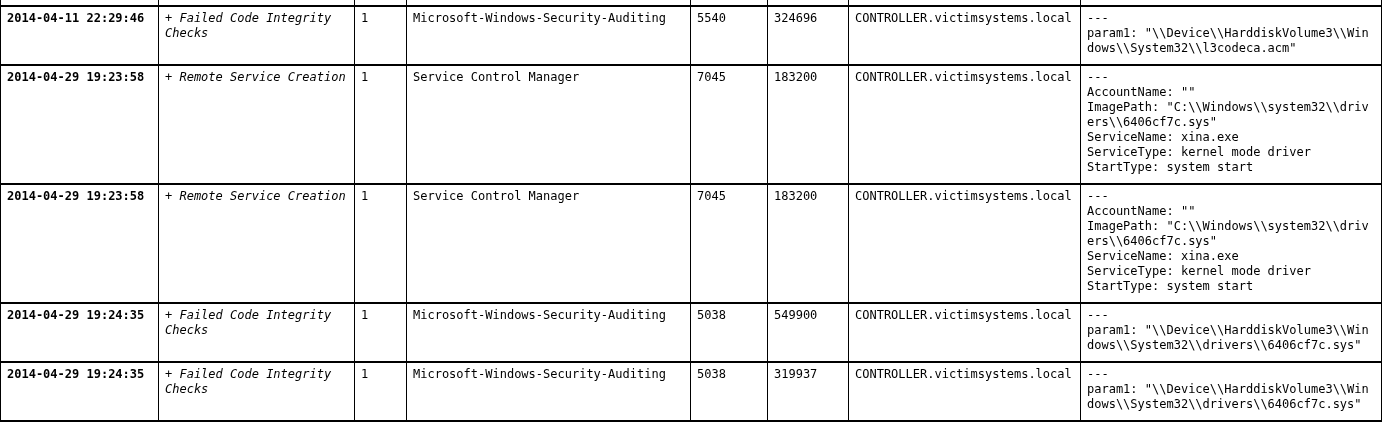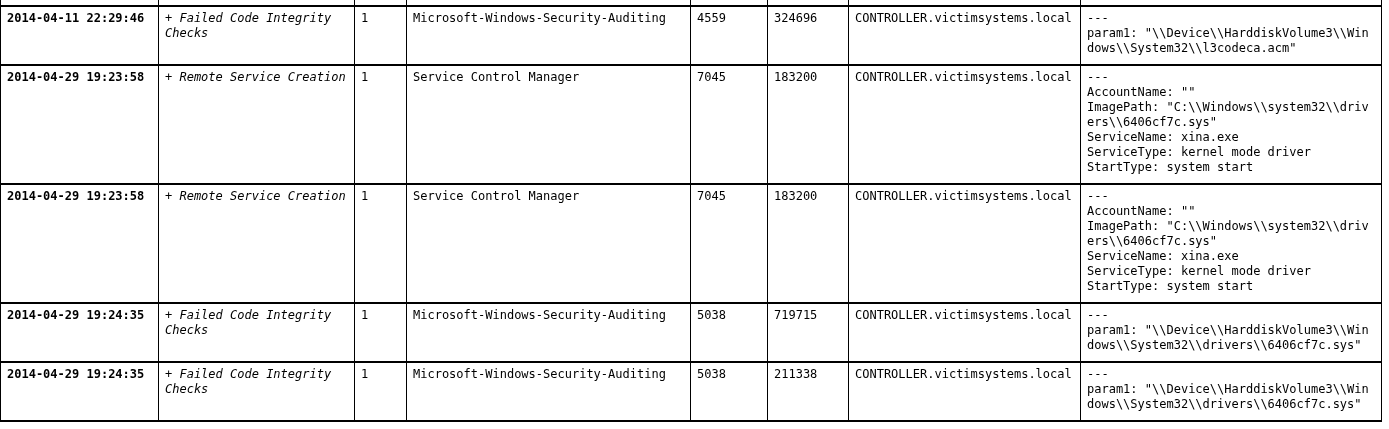--- a/index.html
+++ b/index.html
@@ -68,21 +68,21 @@
         <td class="col-record"></td>
         <td class="col-computer"></td>
         <td class="col-details"></td>
       </tr>
 
     <tr>
           <td class="col-timestamp">2014-04-11 22:29:46</td>
           <td class="col-event">+ Failed Code Integrity Checks</td>
           <td class="col-count">1</td>
           <td class="col-source">Microsoft-Windows-Security-Auditing</td>
-          <td class="col-event_id">4559</td>
+          <td class="col-event_id">5540</td>
           <td class="col-record">324696</td>
           <td class="col-computer">CONTROLLER.victimsystems.local</td>
           <td class="col-details">---
 param1: "\\Device\\HarddiskVolume3\\Windows\\System32\\l3codeca.acm"</td>
         </tr>
         <tr>
           <td class="col-timestamp">2014-04-29 19:23:58</td>
           <td class="col-event">+ Remote Service Creation</td>
           <td class="col-count">1</td>
           <td class="col-source">Service Control Manager</td>
@@ -110,31 +110,31 @@
 ServiceName: xina.exe
 ServiceType: kernel mode driver
 StartType: system start</td>
         </tr>
         <tr>
           <td class="col-timestamp">2014-04-29 19:24:35</td>
           <td class="col-event">+ Failed Code Integrity Checks</td>
           <td class="col-count">1</td>
           <td class="col-source">Microsoft-Windows-Security-Auditing</td>
           <td class="col-event_id">5038</td>
-          <td class="col-record">719715</td>
+          <td class="col-record">549900</td>
           <td class="col-computer">CONTROLLER.victimsystems.local</td>
           <td class="col-details">---
 param1: "\\Device\\HarddiskVolume3\\Windows\\System32\\drivers\\6406cf7c.sys"</td>
         </tr>
         <tr>
           <td class="col-timestamp">2014-04-29 19:24:35</td>
           <td class="col-event">+ Failed Code Integrity Checks</td>
           <td class="col-count">1</td>
           <td class="col-source">Microsoft-Windows-Security-Auditing</td>
           <td class="col-event_id">5038</td>
-          <td class="col-record">211338</td>
+          <td class="col-record">319937</td>
           <td class="col-computer">CONTROLLER.victimsystems.local</td>
           <td class="col-details">---
 param1: "\\Device\\HarddiskVolume3\\Windows\\System32\\drivers\\6406cf7c.sys"</td>
         </tr>
       </tbody>
   </table>
 </div>
 
 </body></html>

